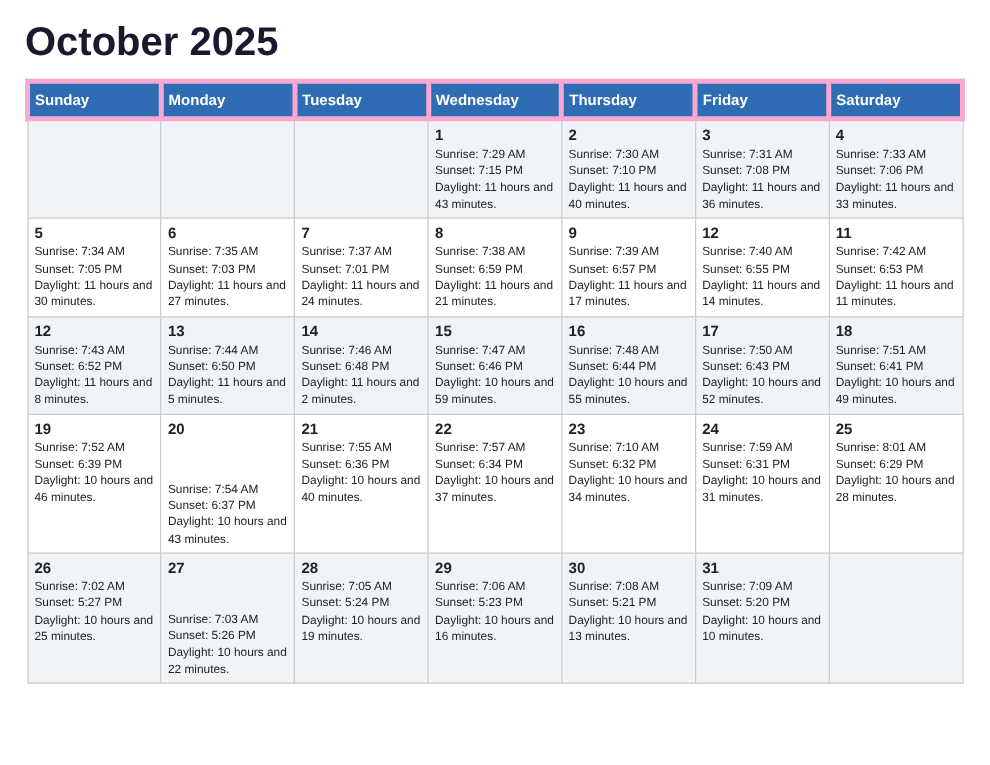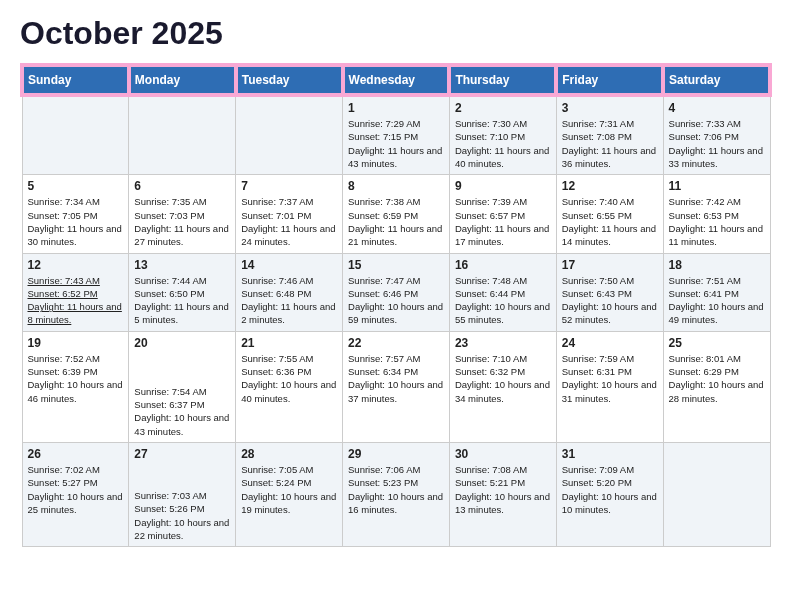--- a/index.html
+++ b/index.html
@@ -185,21 +185,21 @@
           <td>
             <span class="day-number">11</span>
             <div class="day-info" style="white-space: pre-line;">Sunrise: 7:42 AM
 Sunset: 6:53 PM
 Daylight: 11 hours and 11 minutes.</div>
           </td>
         </tr>
         <tr class="row-shaded">
           <td>
             <span class="day-number">12</span>
-            <div class="day-info" style="white-space: pre-line; text-decoration: underline;">Sunrise: 7:43 AM
+            <div class="day-info" style="white-space: pre-line;">Sunrise: 7:43 AM
 Sunset: 6:52 PM
 Daylight: 11 hours and 8 minutes.</div>
           </td>
           <td>
             <span class="day-number">13</span>
             <div class="day-info" style="white-space: pre-line;">Sunrise: 7:44 AM
 Sunset: 6:50 PM
 Daylight: 11 hours and 5 minutes.</div>
           </td>
           <td>

